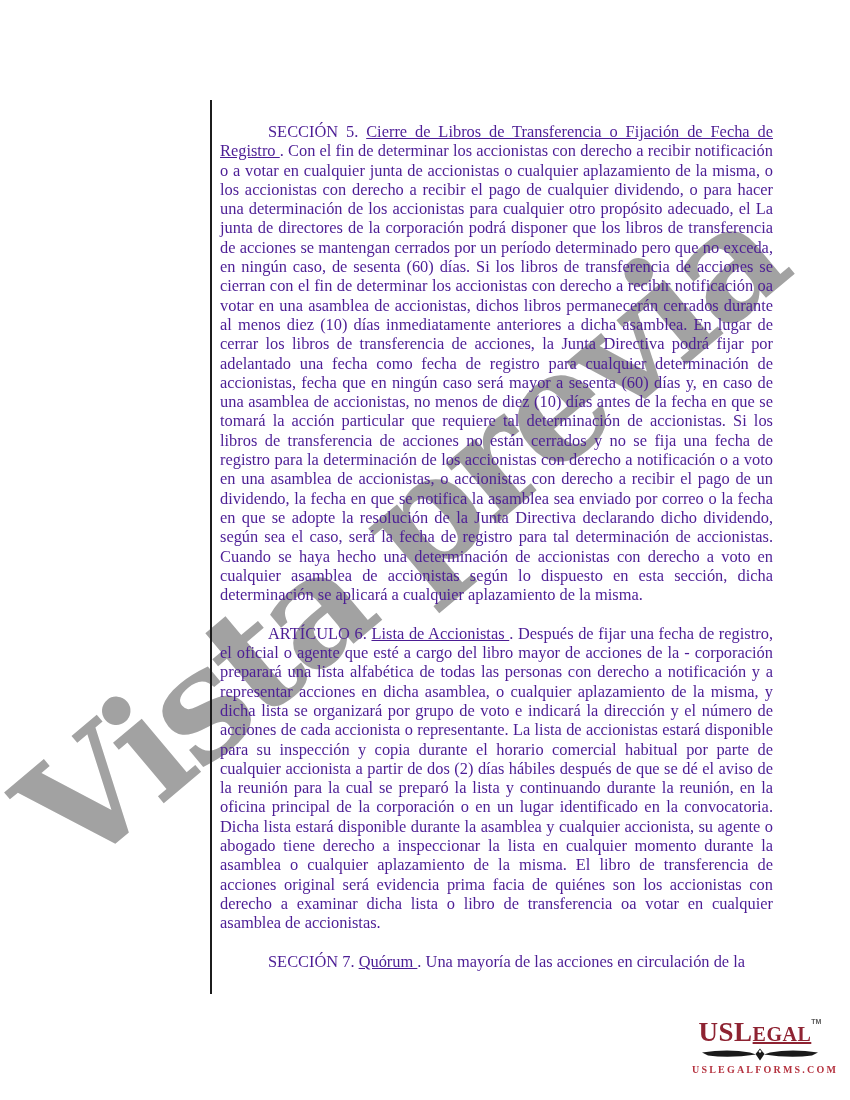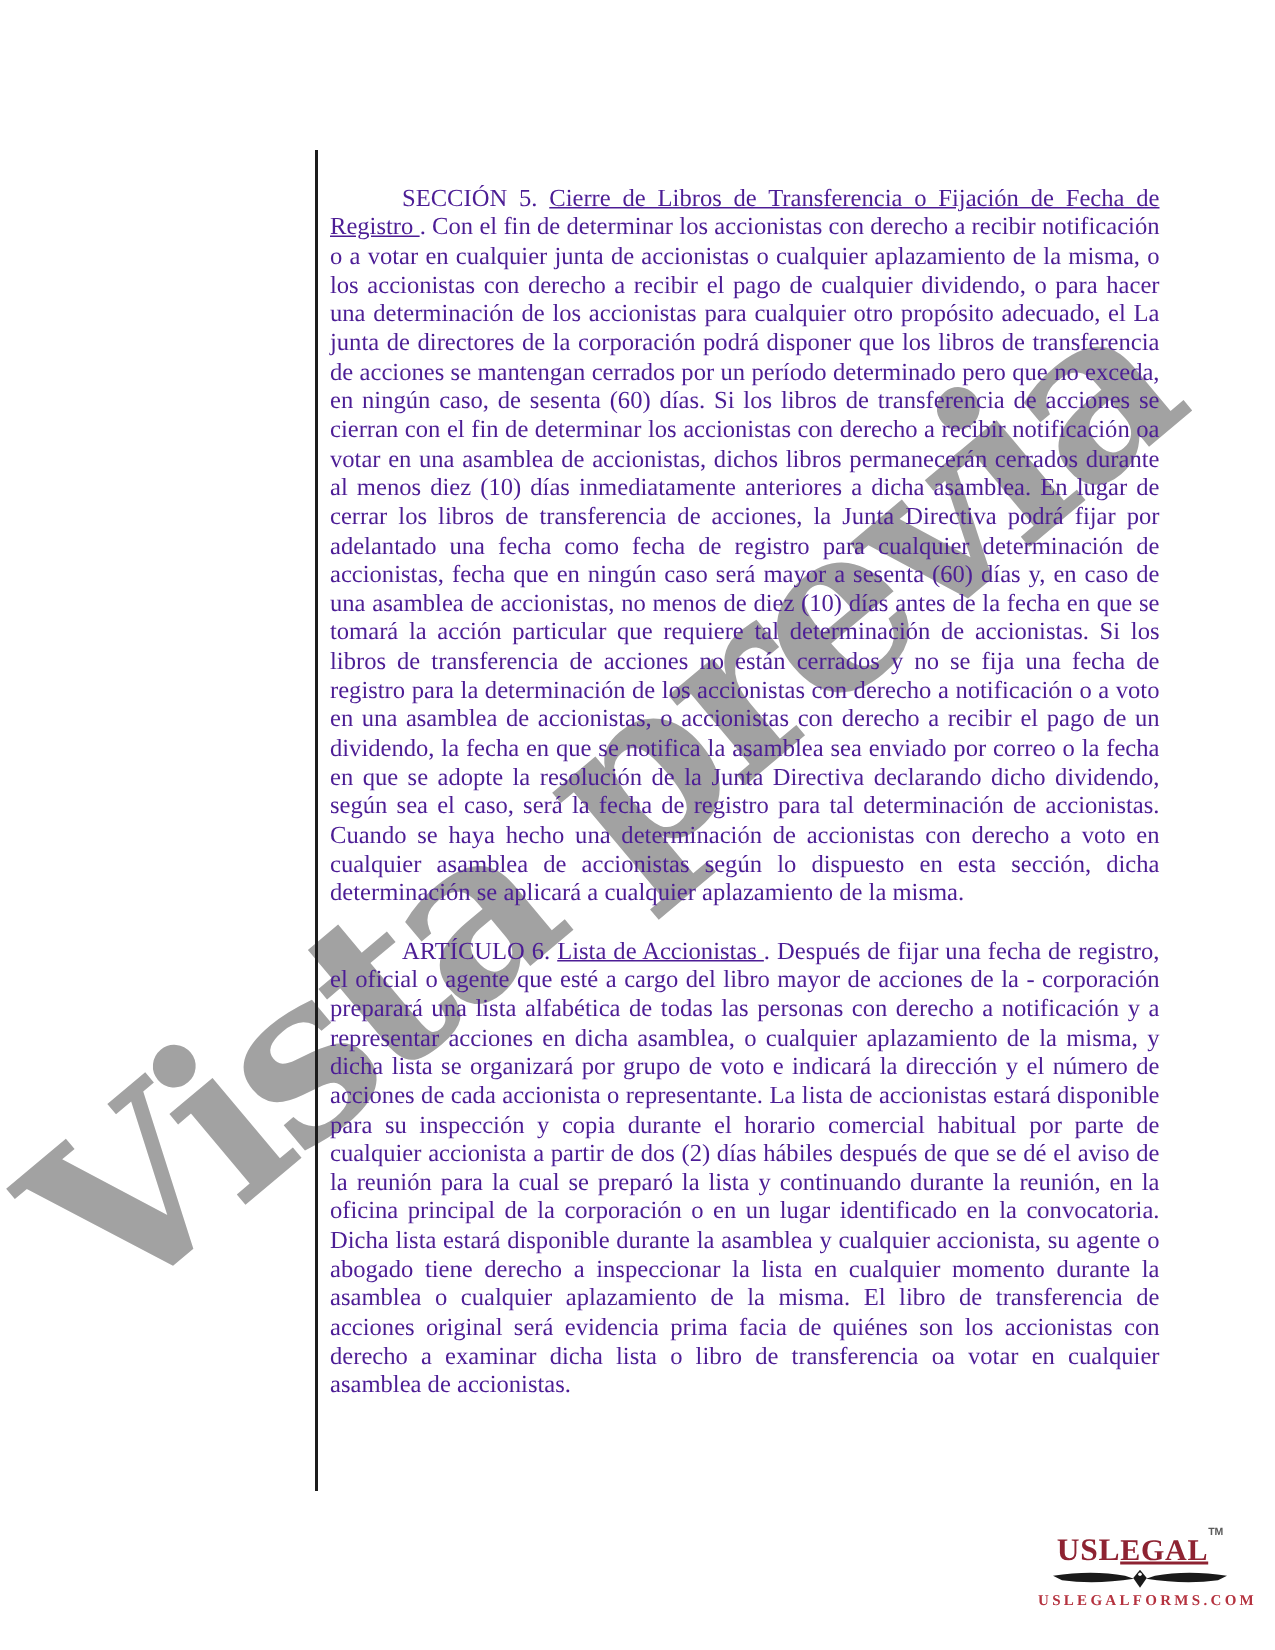--- a/index.html
+++ b/index.html
@@ -67,21 +67,21 @@
     z-index: 2;
     text-align: center;
   }
   .logo-text {
     font-family: "Liberation Serif", serif;
     font-weight: 700;
     color: #8e2332;
     line-height: 1;
     white-space: nowrap;
   }
-  .logo-text .big { font-size: 21px; letter-spacing: 0.5px; }
+  .logo-text .big { font-size: 27px; letter-spacing: 0.5px; }
   .logo-text .small { font-size: 20px; letter-spacing: 0.5px; text-decoration: underline; }
   .logo-text .tm {
     font-size: 7px;
     color: #5a5a5a;
     vertical-align: 17px;
     font-family: "Liberation Sans", sans-serif;
     letter-spacing: 0;
   }
   .logo-eagle {
     display: block;
@@ -108,20 +108,23 @@
   <div class="content">
 
     <p>
       <span>SECCIÓN 5. </span><span class="u">Cierre de Libros de Transferencia o Fijación de Fecha de Registro </span><span>. </span><span>Con el fin de determinar los accionistas con derecho a recibir notificación o a votar en cualquier junta de accionistas o cualquier aplazamiento de la misma, o los accionistas con derecho a recibir el pago de cualquier dividendo, o para hacer una determinación de los accionistas para cualquier otro propósito adecuado, el La junta de directores de la corporación podrá disponer que los libros de transferencia de acciones se mantengan cerrados por un período determinado pero que no exceda, en ningún caso, de sesenta (60) días. Si los libros de transferencia de acciones se cierran con el fin de determinar los accionistas con derecho a recibir notificación oa votar en una asamblea de accionistas, dichos libros permanecerán cerrados durante al menos diez (10) días inmediatamente anteriores a dicha asamblea. En lugar de cerrar los libros de transferencia de acciones, la Junta Directiva podrá fijar por adelantado una fecha como fecha de registro para cualquier determinación de accionistas, fecha que en ningún caso será mayor a sesenta (60) días y, en caso de una asamblea de accionistas, no menos de diez (10) días antes de la fecha en que se tomará la acción particular que requiere tal determinación de accionistas. Si los libros de transferencia de acciones no están cerrados y no se fija una fecha de registro para la determinación de los accionistas con derecho a notificación o a voto en una asamblea de accionistas, o accionistas con derecho a recibir el pago de un dividendo, la fecha en que se notifica la asamblea sea enviado por correo o la fecha en que se adopte la resolución de la Junta Directiva declarando dicho dividendo, según sea el caso, será la fecha de registro para tal determinación de accionistas. Cuando se haya hecho una determinación de accionistas con derecho a voto en cualquier asamblea de accionistas según lo dispuesto en esta sección, dicha determinación se aplicará a cualquier aplazamiento de la misma.</span>
     </p>
 
     <p>
       <span>ARTÍCULO 6. </span><span class="u">Lista de Accionistas </span><span>. </span><span>Después de fijar una fecha de registro, el oficial o agente que esté a cargo del libro mayor de acciones de la - corporación preparará una lista alfabética de todas las personas con derecho a notificación y a representar acciones en dicha asamblea, o cualquier aplazamiento de la misma, y dicha lista se organizará por grupo de voto e indicará la dirección y el número de acciones de cada accionista o representante. La lista de accionistas estará disponible para su inspección y copia durante el horario comercial habitual por parte de cualquier accionista a partir de dos (2) días hábiles después de que se dé el aviso de la reunión para la cual se preparó la lista y continuando durante la reunión, en la oficina principal de la corporación o en un lugar identificado en la convocatoria. Dicha lista estará disponible durante la asamblea y cualquier accionista, su agente o abogado tiene derecho a inspeccionar la lista en cualquier momento durante la asamblea o cualquier aplazamiento de la misma. El libro de transferencia de acciones original será evidencia prima facia de quiénes son los accionistas con derecho a examinar dicha lista o libro de transferencia oa votar en cualquier asamblea de accionistas.</span>
     </p>
 
+    <p>
+      <span>SECCIÓN 7. </span><span class="u">Quórum </span><span>. </span><span>Una mayoría de las acciones en circulación de la</span>
+    </p>
 
   </div>
 
   <div class="logo">
     <div class="logo-text">
       <span class="big">USL</span><span class="small">EGAL</span><span class="tm">TM</span>
     </div>
     <svg class="logo-eagle" width="120" height="15" viewBox="0 0 120 15">
       <path d="M2,5.5 Q28,1.5 50,5.5 L56,7.5 Q30,11.5 8,8.5 Z" fill="#1a1a1a"></path>
       <path d="M118,5.5 Q92,1.5 70,5.5 L64,7.5 Q90,11.5 112,8.5 Z" fill="#1a1a1a"></path>

